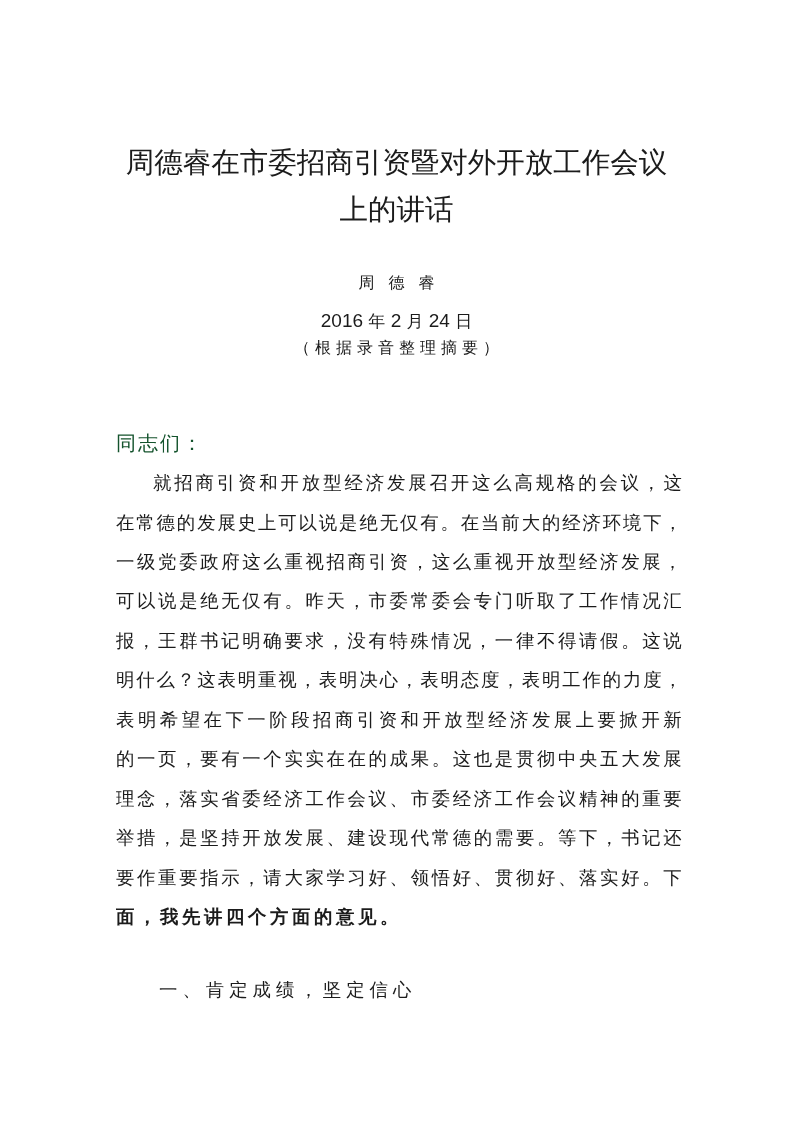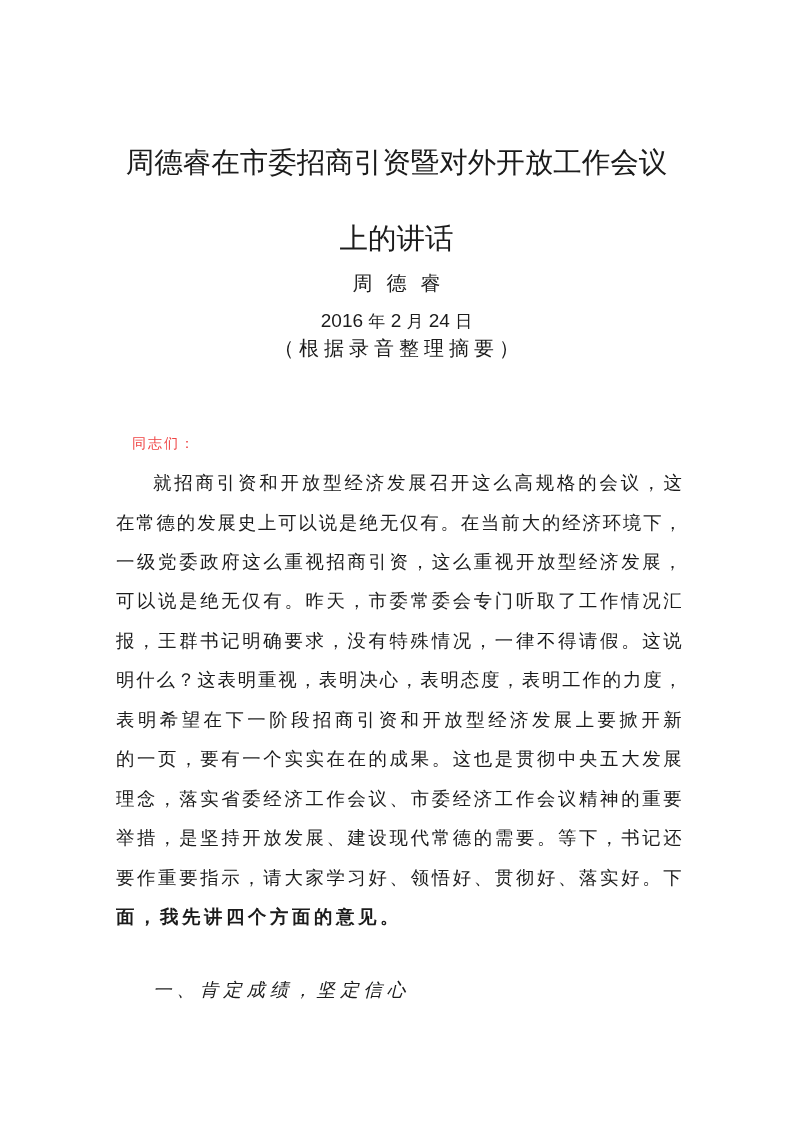--- a/index.html
+++ b/index.html
@@ -29,27 +29,27 @@
     width: 793px;
     text-align: center;
     font-size: 28.5px;
     line-height: 34px;
     letter-spacing: 0px;
     color: #1b1b1b;
     font-weight: normal;
     margin: 0;
   }
   .title.l1 { top: 146px; }
-  .title.l2 { top: 193px; margin-top: 29px; }
+  .title.l2 { top: 193px; }
   .meta {
     position: absolute;
     left: 0;
     width: 793px;
     text-align: center;
-    font-size: 20px;
+    font-size: 16px;
     line-height: 24px;
     color: #1b1b1b;
   }
   .meta.author { top: 271px; letter-spacing: 14px; text-indent: 14px; }
   .meta.date { top: 309px; font-family: "Liberation Sans", sans-serif; font-size: 19px; }
   .meta.date .cjk { font-family: "DejaVu Sans", sans-serif; font-size: 17px; }
   .meta.note { top: 336px; letter-spacing: 5px; text-indent: 5px; }
   .line {
     position: absolute;
     left: 116px;
@@ -58,36 +58,35 @@
     line-height: 24px;
     color: #1b1b1b;
     white-space: nowrap;
     text-align: justify;
     text-align-last: justify;
   }
   .line.last { text-align-last: left; letter-spacing: 3.6px; font-weight: bold; }
   .line.indent { left: 153px; width: 529px; }
   .salutation {
     position: absolute;
-    left: 132px;
+    left: 116px;
     top: 431px;
-    font-size: 14px;
+    font-size: 20px;
     line-height: 24px;
     letter-spacing: 2px;
-    color: #ef4444;
+    color: #14532d;
   }
   .heading {
     position: absolute;
-    left: 153px;
+    left: 159px;
     top: 978px;
     font-size: 18.4px;
     line-height: 24px;
     letter-spacing: 5px;
     color: #1b1b1b;
-    font-style: italic;
   }
 </style>
 </head>
 <body>
 
 <div class="page">
 
   <h1 class="title l1">周德睿在市委招商引资暨对外开放工作会议</h1>
   <h1 class="title l2">上的讲话</h1>
 

